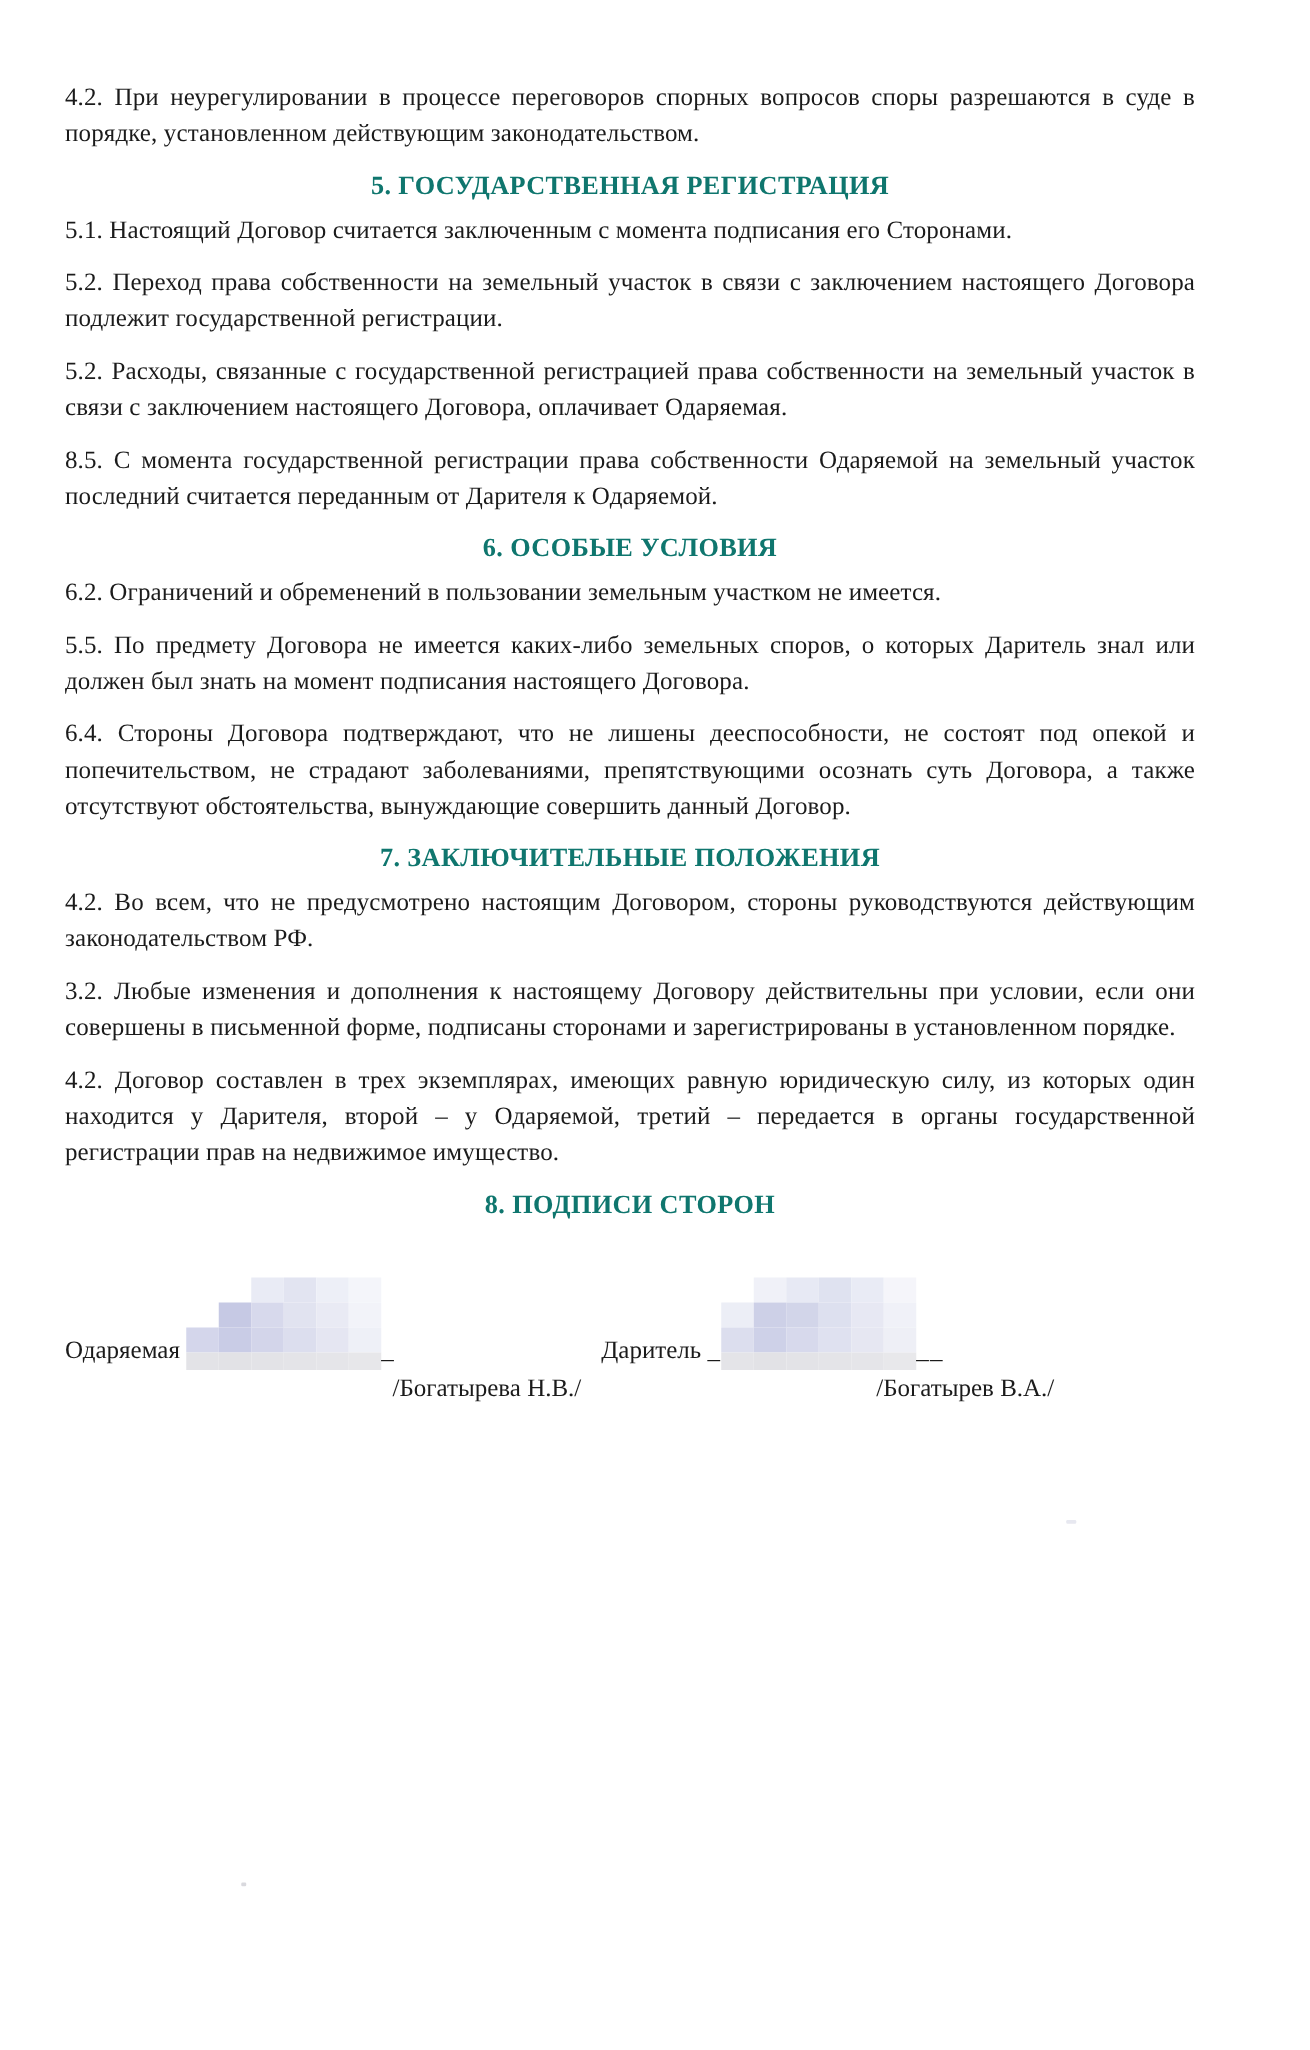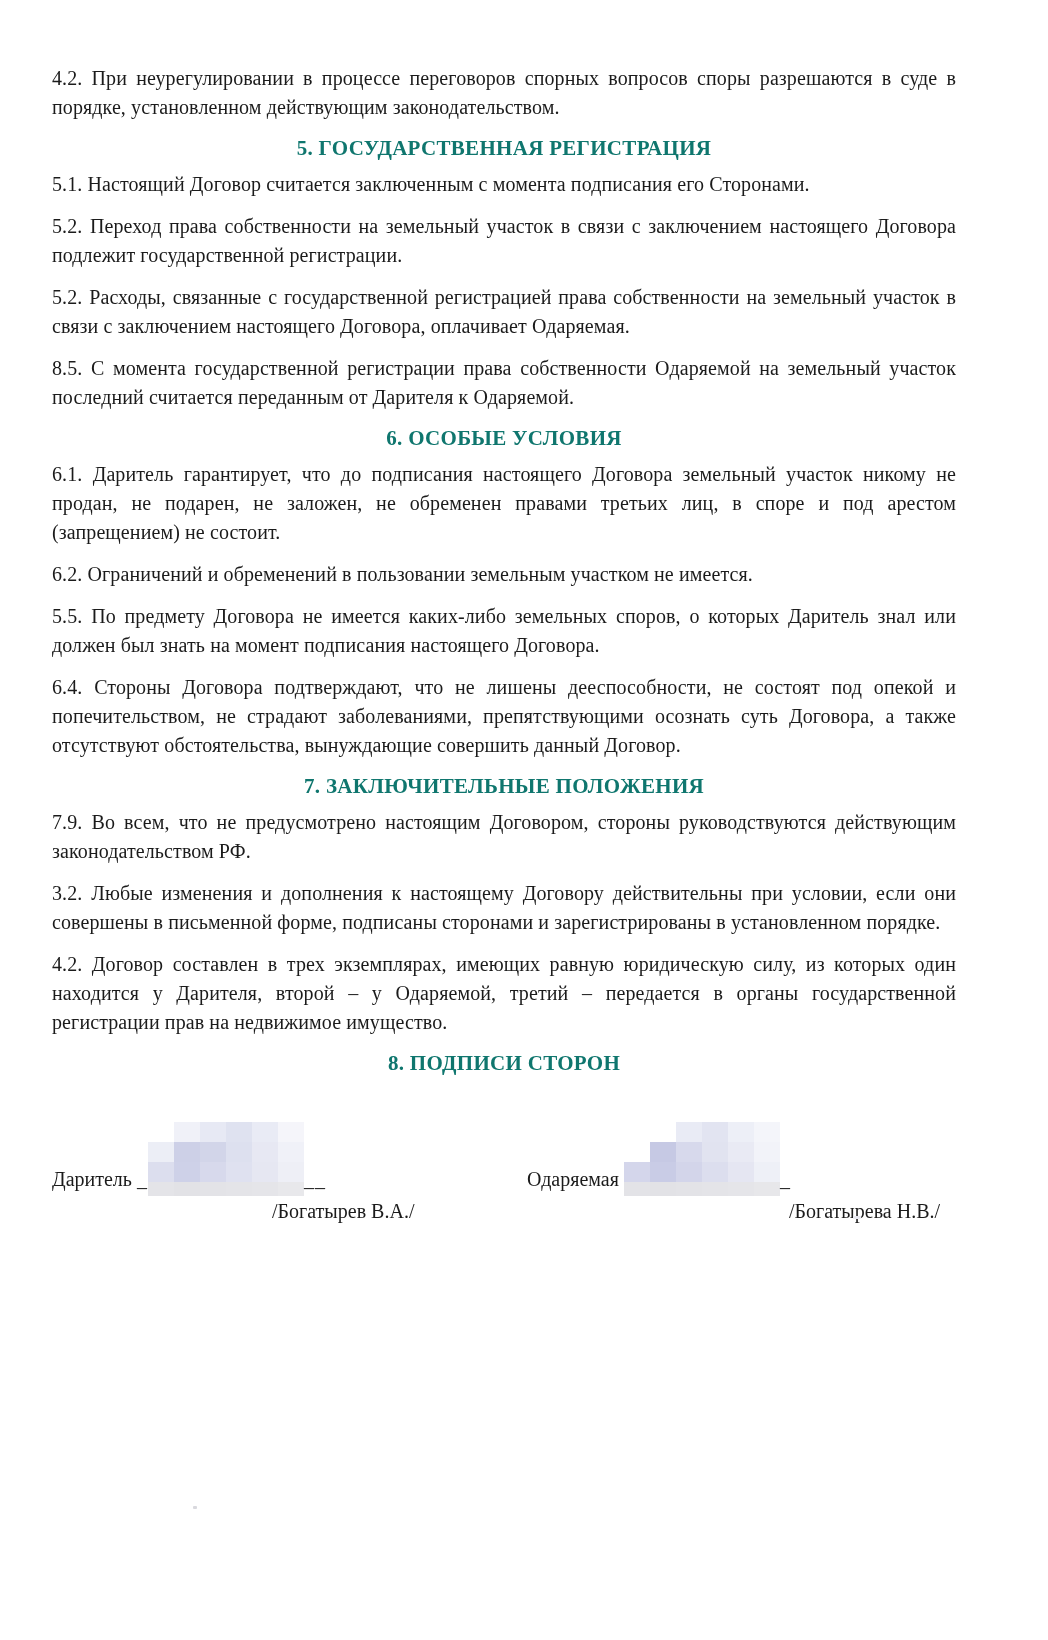--- a/index.html
+++ b/index.html
@@ -72,32 +72,66 @@
 <div class="page" style="--page-bg: #ffffff; --text-color: #1b1b1b;">
 
   <div class="doc">
       <p class="para">4.2. При неурегулировании в процессе переговоров спорных вопросов споры разрешаются в суде в порядке, установленном действующим законодательством.</p>
       <h2 class="heading">5. ГОСУДАРСТВЕННАЯ РЕГИСТРАЦИЯ</h2>
       <p class="para">5.1. Настоящий Договор считается заключенным с момента подписания его Сторонами.</p>
       <p class="para">5.2. Переход права собственности на земельный участок в связи с заключением настоящего Договора подлежит государственной регистрации.</p>
       <p class="para">5.2. Расходы, связанные с государственной регистрацией права собственности на земельный участок в связи с заключением настоящего Договора, оплачивает Одаряемая.</p>
       <p class="para">8.5. С момента государственной регистрации права собственности Одаряемой на земельный участок последний считается переданным от Дарителя к Одаряемой.</p>
       <h2 class="heading">6. ОСОБЫЕ УСЛОВИЯ</h2>
-      <p class="para">6.1. Даритель гарантирует, что до подписания настоящего Договора земельный участок никому не продан, не подарен, не заложен, не обременен правами третьих лиц, в споре и под арестом (запрещением) не состоит.</p>
       <p class="para">6.2. Ограничений и обременений в пользовании земельным участком не имеется.</p>
       <p class="para">5.5. По предмету Договора не имеется каких-либо земельных споров, о которых Даритель знал или должен был знать на момент подписания настоящего Договора.</p>
       <p class="para">6.4. Стороны Договора подтверждают, что не лишены дееспособности, не состоят под опекой и попечительством, не страдают заболеваниями, препятствующими осознать суть Договора, а также отсутствуют обстоятельства, вынуждающие совершить данный Договор.</p>
       <h2 class="heading">7. ЗАКЛЮЧИТЕЛЬНЫЕ ПОЛОЖЕНИЯ</h2>
-      <p class="para">7.9. Во всем, что не предусмотрено настоящим Договором, стороны руководствуются действующим законодательством РФ.</p>
+      <p class="para">4.2. Во всем, что не предусмотрено настоящим Договором, стороны руководствуются действующим законодательством РФ.</p>
       <p class="para">3.2. Любые изменения и дополнения к настоящему Договору действительны при условии, если они совершены в письменной форме, подписаны сторонами и зарегистрированы в установленном порядке.</p>
       <p class="para">4.2. Договор составлен в трех экземплярах, имеющих равную юридическую силу, из которых один находится у Дарителя, второй – у Одаряемой, третий – передается в органы государственной регистрации прав на недвижимое имущество.</p>
       <h2 class="heading">8. ПОДПИСИ СТОРОН</h2>
     </div>
 
   <div class="signatures">
+
+    <div class="sig right">
+      <div class="sig-line">
+        <span class="role">Одаряемая </span><span class="uline"></span><span class="mosaic"><span class="mrow" style="height: 20px;">
+              <span class="mcell"></span>
+              <span class="mcell"></span>
+              <span class="mcell" style="background: rgb(233, 235, 245);"></span>
+              <span class="mcell" style="background: rgb(226, 228, 241);"></span>
+              <span class="mcell" style="background: rgb(237, 239, 247);"></span>
+              <span class="mcell" style="background: rgb(244, 245, 250);"></span>
+            </span><span class="mrow" style="height: 20px;">
+              <span class="mcell"></span>
+              <span class="mcell" style="background: rgb(198, 201, 228);"></span>
+              <span class="mcell" style="background: rgb(215, 217, 236);"></span>
+              <span class="mcell" style="background: rgb(225, 227, 240);"></span>
+              <span class="mcell" style="background: rgb(233, 234, 244);"></span>
+              <span class="mcell" style="background: rgb(242, 243, 249);"></span>
+            </span><span class="mrow" style="height: 20px;">
+              <span class="mcell" style="background: rgb(212, 214, 235);"></span>
+              <span class="mcell" style="background: rgb(201, 204, 230);"></span>
+              <span class="mcell" style="background: rgb(211, 213, 234);"></span>
+              <span class="mcell" style="background: rgb(220, 222, 238);"></span>
+              <span class="mcell" style="background: rgb(229, 230, 242);"></span>
+              <span class="mcell" style="background: rgb(238, 240, 247);"></span>
+            </span><span class="mrow" style="height: 14px;">
+              <span class="mcell" style="background: rgb(227, 227, 231);"></span>
+              <span class="mcell" style="background: rgb(226, 226, 230);"></span>
+              <span class="mcell" style="background: rgb(227, 227, 231);"></span>
+              <span class="mcell" style="background: rgb(228, 228, 232);"></span>
+              <span class="mcell" style="background: rgb(229, 229, 233);"></span>
+              <span class="mcell" style="background: rgb(231, 231, 234);"></span>
+            </span></span><span class="uline">_</span>
+      </div>
+      <div class="sig-name">/Богатырева Н.В./</div>
+    </div>
 
     <div class="sig left">
       <div class="sig-line">
         <span class="role">Даритель </span><span class="uline">_</span><span class="mosaic"><span class="mrow" style="height: 20px;">
               <span class="mcell"></span>
               <span class="mcell" style="background: rgb(240, 241, 248);"></span>
               <span class="mcell" style="background: rgb(231, 233, 244);"></span>
               <span class="mcell" style="background: rgb(223, 226, 240);"></span>
               <span class="mcell" style="background: rgb(233, 235, 245);"></span>
               <span class="mcell" style="background: rgb(245, 245, 250);"></span>
@@ -120,53 +154,18 @@
               <span class="mcell" style="background: rgb(226, 226, 230);"></span>
               <span class="mcell" style="background: rgb(227, 227, 231);"></span>
               <span class="mcell" style="background: rgb(228, 228, 232);"></span>
               <span class="mcell" style="background: rgb(229, 229, 233);"></span>
               <span class="mcell" style="background: rgb(232, 232, 235);"></span>
             </span></span><span class="uline">__</span>
       </div>
       <div class="sig-name">/Богатырев В.А./</div>
     </div>
 
-    <div class="sig right">
-      <div class="sig-line">
-        <span class="role">Одаряемая </span><span class="uline"></span><span class="mosaic"><span class="mrow" style="height: 20px;">
-              <span class="mcell"></span>
-              <span class="mcell"></span>
-              <span class="mcell" style="background: rgb(233, 235, 245);"></span>
-              <span class="mcell" style="background: rgb(226, 228, 241);"></span>
-              <span class="mcell" style="background: rgb(237, 239, 247);"></span>
-              <span class="mcell" style="background: rgb(244, 245, 250);"></span>
-            </span><span class="mrow" style="height: 20px;">
-              <span class="mcell"></span>
-              <span class="mcell" style="background: rgb(198, 201, 228);"></span>
-              <span class="mcell" style="background: rgb(215, 217, 236);"></span>
-              <span class="mcell" style="background: rgb(225, 227, 240);"></span>
-              <span class="mcell" style="background: rgb(233, 234, 244);"></span>
-              <span class="mcell" style="background: rgb(242, 243, 249);"></span>
-            </span><span class="mrow" style="height: 20px;">
-              <span class="mcell" style="background: rgb(212, 214, 235);"></span>
-              <span class="mcell" style="background: rgb(201, 204, 230);"></span>
-              <span class="mcell" style="background: rgb(211, 213, 234);"></span>
-              <span class="mcell" style="background: rgb(220, 222, 238);"></span>
-              <span class="mcell" style="background: rgb(229, 230, 242);"></span>
-              <span class="mcell" style="background: rgb(238, 240, 247);"></span>
-            </span><span class="mrow" style="height: 14px;">
-              <span class="mcell" style="background: rgb(227, 227, 231);"></span>
-              <span class="mcell" style="background: rgb(226, 226, 230);"></span>
-              <span class="mcell" style="background: rgb(227, 227, 231);"></span>
-              <span class="mcell" style="background: rgb(228, 228, 232);"></span>
-              <span class="mcell" style="background: rgb(229, 229, 233);"></span>
-              <span class="mcell" style="background: rgb(231, 231, 234);"></span>
-            </span></span><span class="uline">_</span>
-      </div>
-      <div class="sig-name">/Богатырева Н.В./</div>
-    </div>
-
   </div>
 
   <div class="speck s1"></div>
   <div class="speck s2"></div>
 
 </div>
 
 </body></html>

